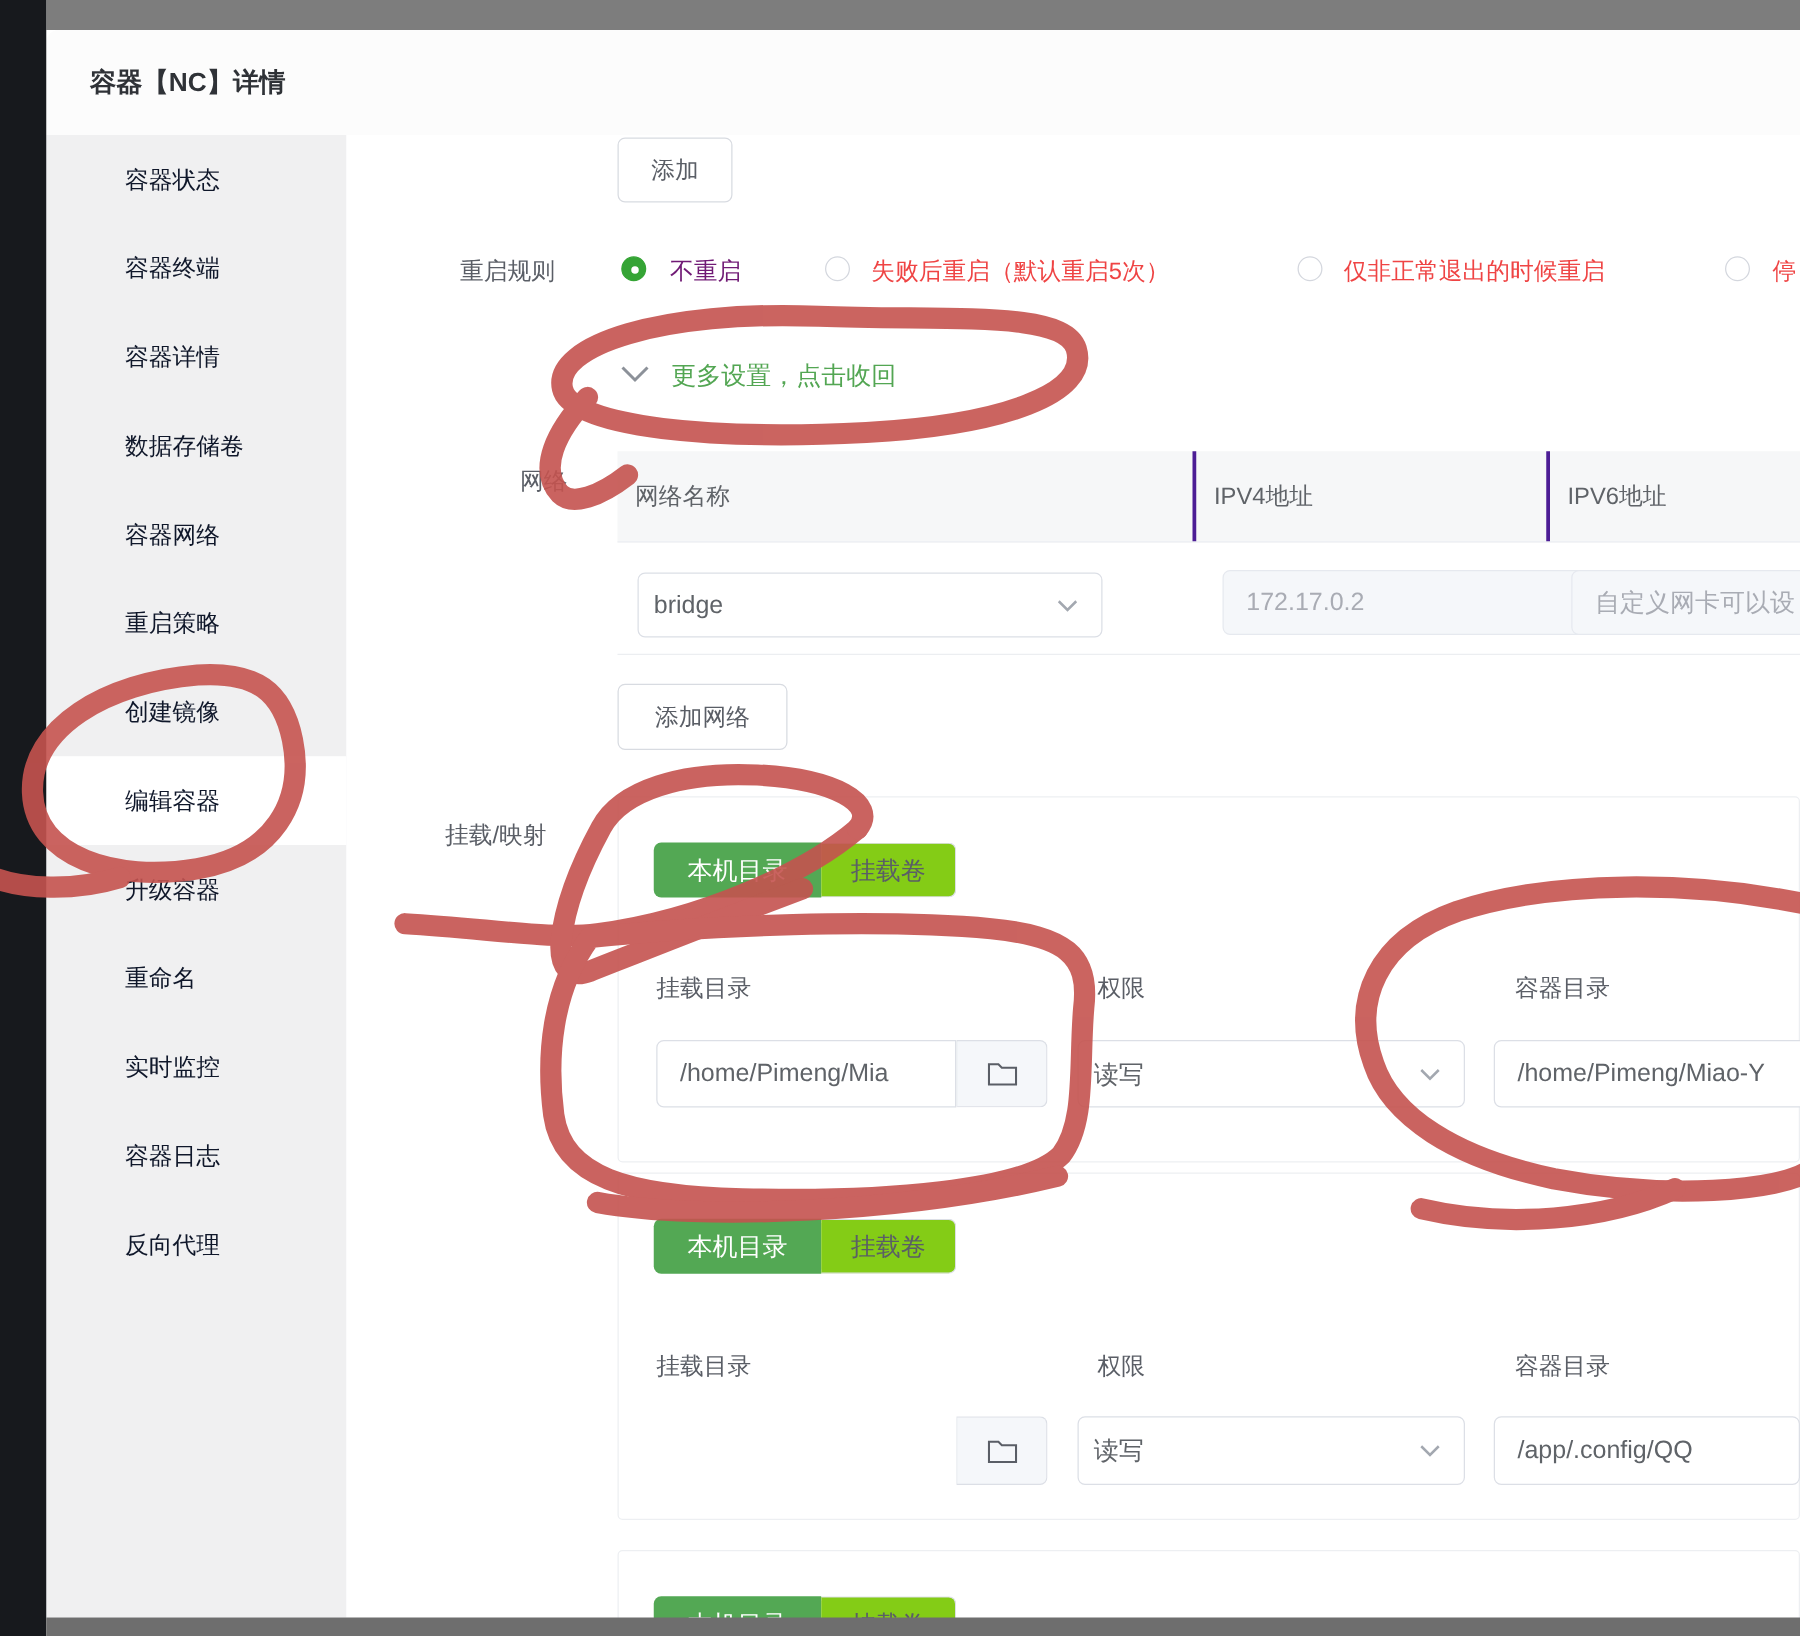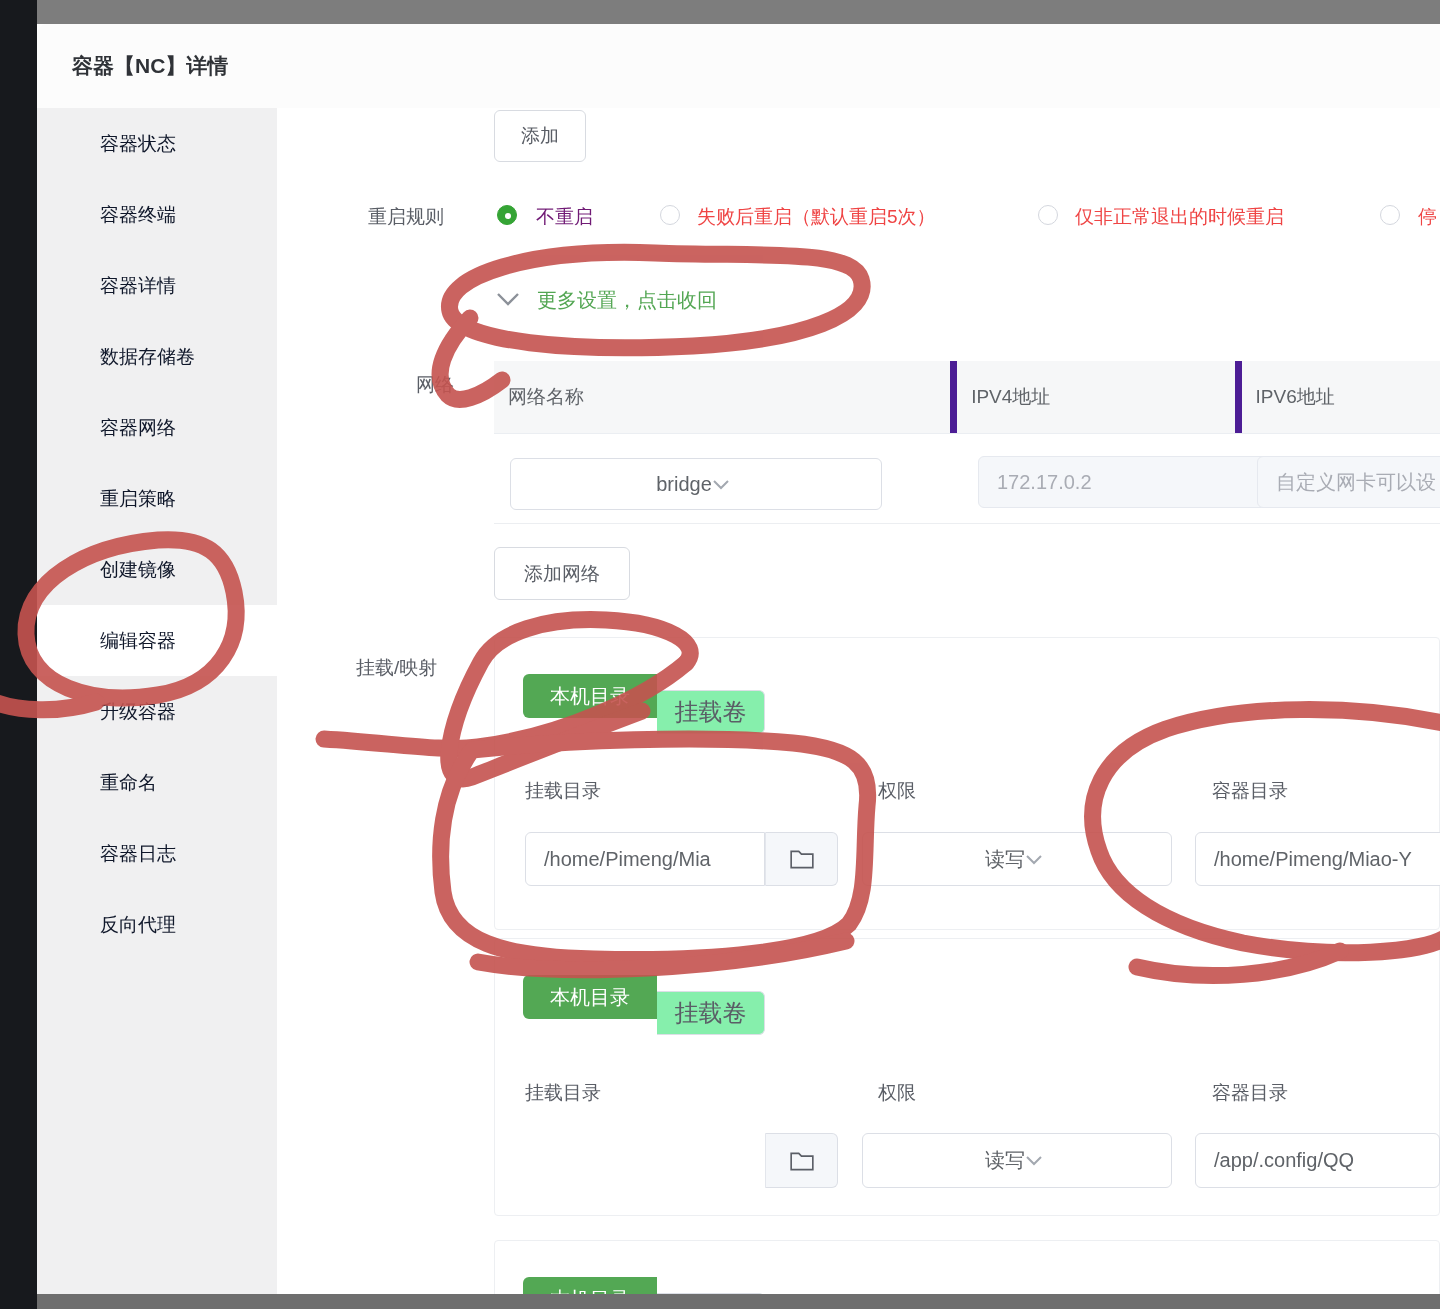--- a/index.html
+++ b/index.html
@@ -21,33 +21,33 @@
   .label{color:#5a5e66;font-size:19px;white-space:nowrap;}
   .radio{width:20px;height:20px;border-radius:50%;border:1px solid #d4d7de;background:#fff;}
   .radio.checked{background:#35a435;border-color:#35a435;position:relative;}
   .radio.checked::after{content:'';position:absolute;left:7px;top:7px;width:6px;height:6px;
                         background:#fff;border-radius:50%;}
   .radio-label{font-size:19px;color:#ef4444;white-space:nowrap;}
   .radio-label.green{color:#701a75;}
   .link-green{color:#53a653;font-size:20px;white-space:nowrap;cursor:pointer;}
   .table-head{background:#f6f7f8;border-bottom:1px solid #ebeef2;}
   .th{font-size:19px;color:#5f6368;display:flex;align-items:center;padding-left:14px;
-      border-right:7px solid #4c1d95;height:100%;}
+      border-right:3px solid #4c1d95;height:100%;}
   .th:last-child{border-right:none;}
   .input{border:1px solid #dcdfe6;border-radius:6px;background:#fff;color:#5f6368;
          display:flex;align-items:center;padding:0 18px;font-size:20px;
          white-space:nowrap;overflow:hidden;}
   .input.disabled{background:#f5f7fa;border-color:#e6e9ef;color:#a9acb4;}
-  .select{justify-content:center;cursor:pointer;padding-left:12px;}
+  .select{justify-content:space-between;cursor:pointer;padding-left:12px;}
   .card{border:1px solid #edeff2;border-radius:4px;background:#fff;}
   .tab-green{background:#53a854;color:#fff;border-radius:6px 0 0 6px;display:flex;
              align-items:center;justify-content:center;font-size:20px;cursor:pointer;}
-  .tab-white{background:#86efac;color:#5a5e66;border:1px solid #dcdfe6;border-left:none;
+  .tab-white{background:#84cc16;color:#5a5e66;border:1px solid #dcdfe6;border-left:none;
              border-radius:0 6px 6px 0;display:flex;align-items:center;justify-content:center;
-             font-size:24px;cursor:pointer;margin-top:16px;}
+             font-size:20px;cursor:pointer;}
   .folder-btn{background:#f5f7fa;border:1px solid #dcdfe6;border-left:1px solid #e3e6ec;
               border-radius:0 6px 6px 0;display:flex;align-items:center;justify-content:center;cursor:pointer;}
   .annotation{left:0;top:0;z-index:60;pointer-events:none;}
 </style>
 </head>
 <body>
 
 <div id="canvas">
 
   <div class="abs top-bar"></div>
@@ -80,20 +80,23 @@
         <span>创建镜像</span>
       </div>
     <div class="sidebar-item active">
         <span>编辑容器</span>
       </div>
     <div class="sidebar-item">
         <span>升级容器</span>
       </div>
     <div class="sidebar-item">
         <span>重命名</span>
+      </div>
+    <div class="sidebar-item">
+        <span>实时监控</span>
       </div>
     <div class="sidebar-item">
         <span>容器日志</span>
       </div>
     <div class="sidebar-item">
         <span>反向代理</span>
       </div>
   </div>
 
   <div class="abs btn" style="left:494px;top:110px;width:92px;height:52px;">添加</div>

